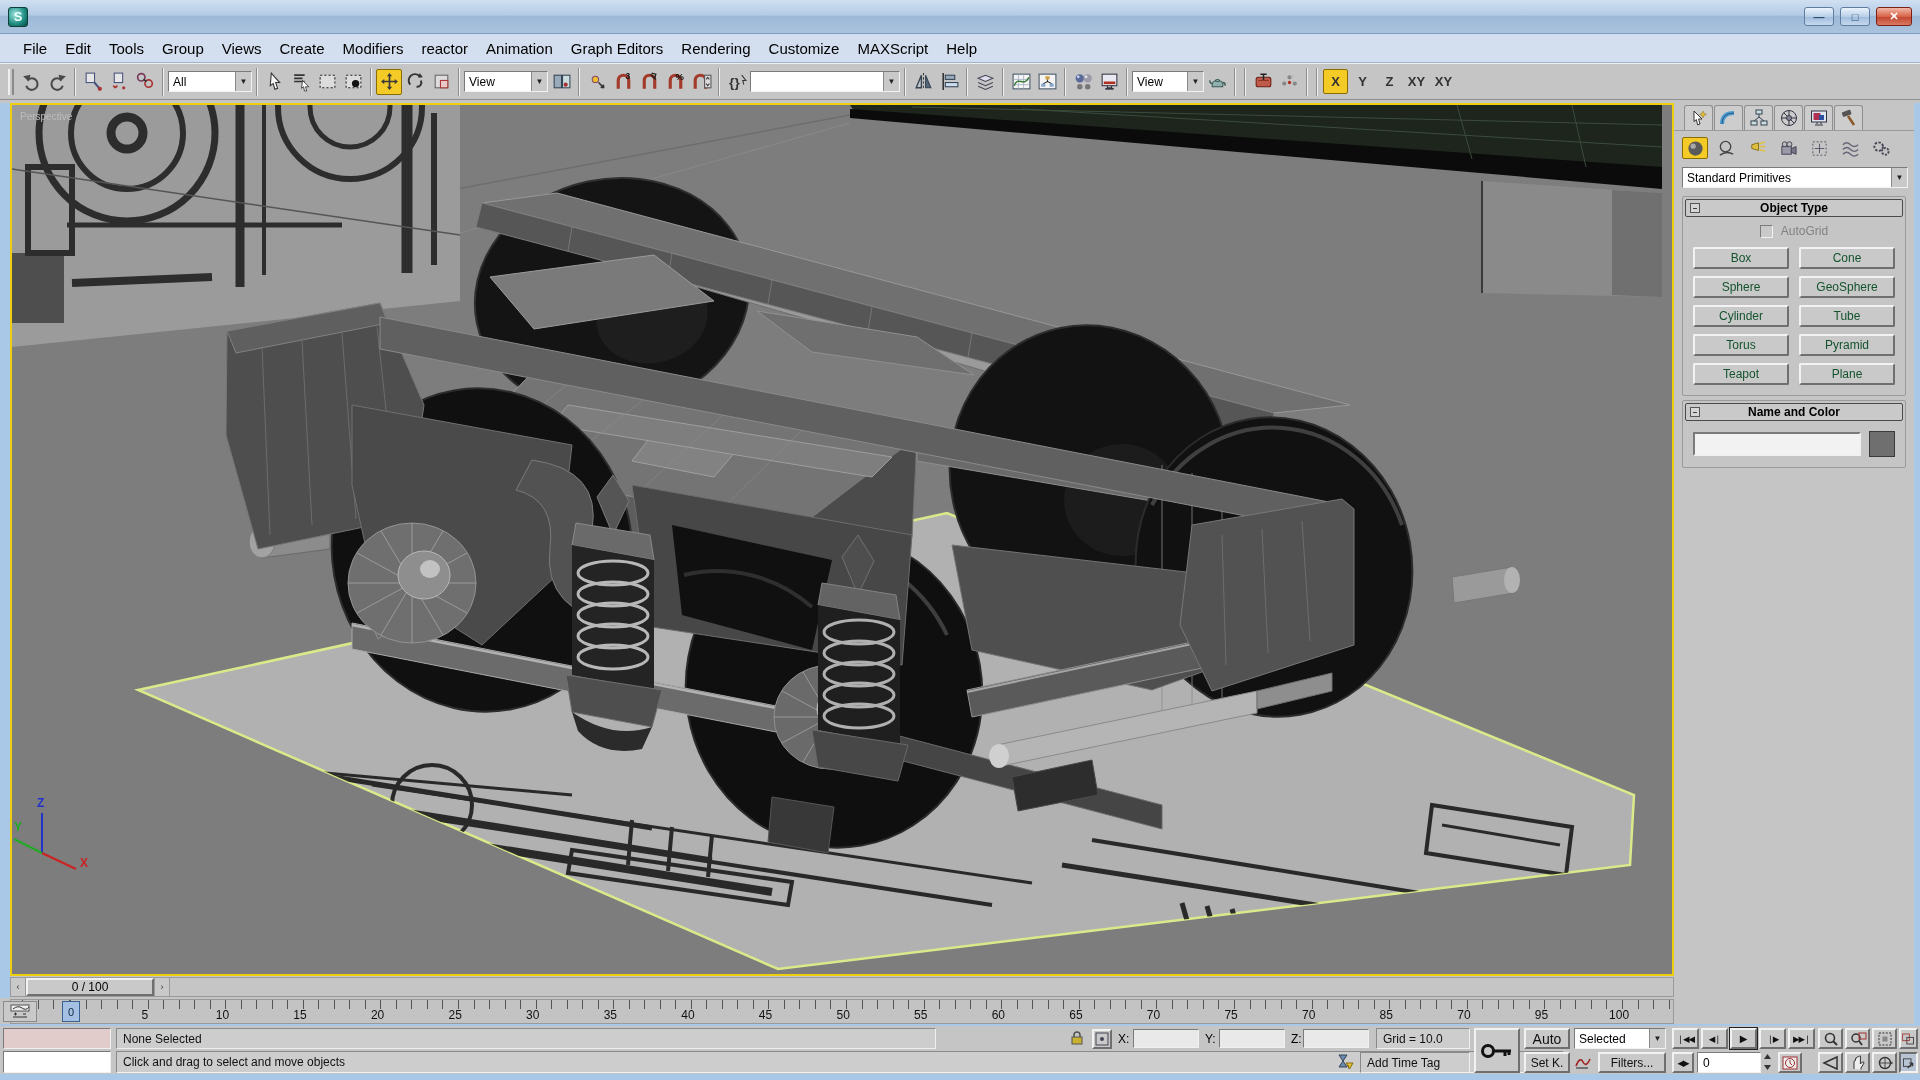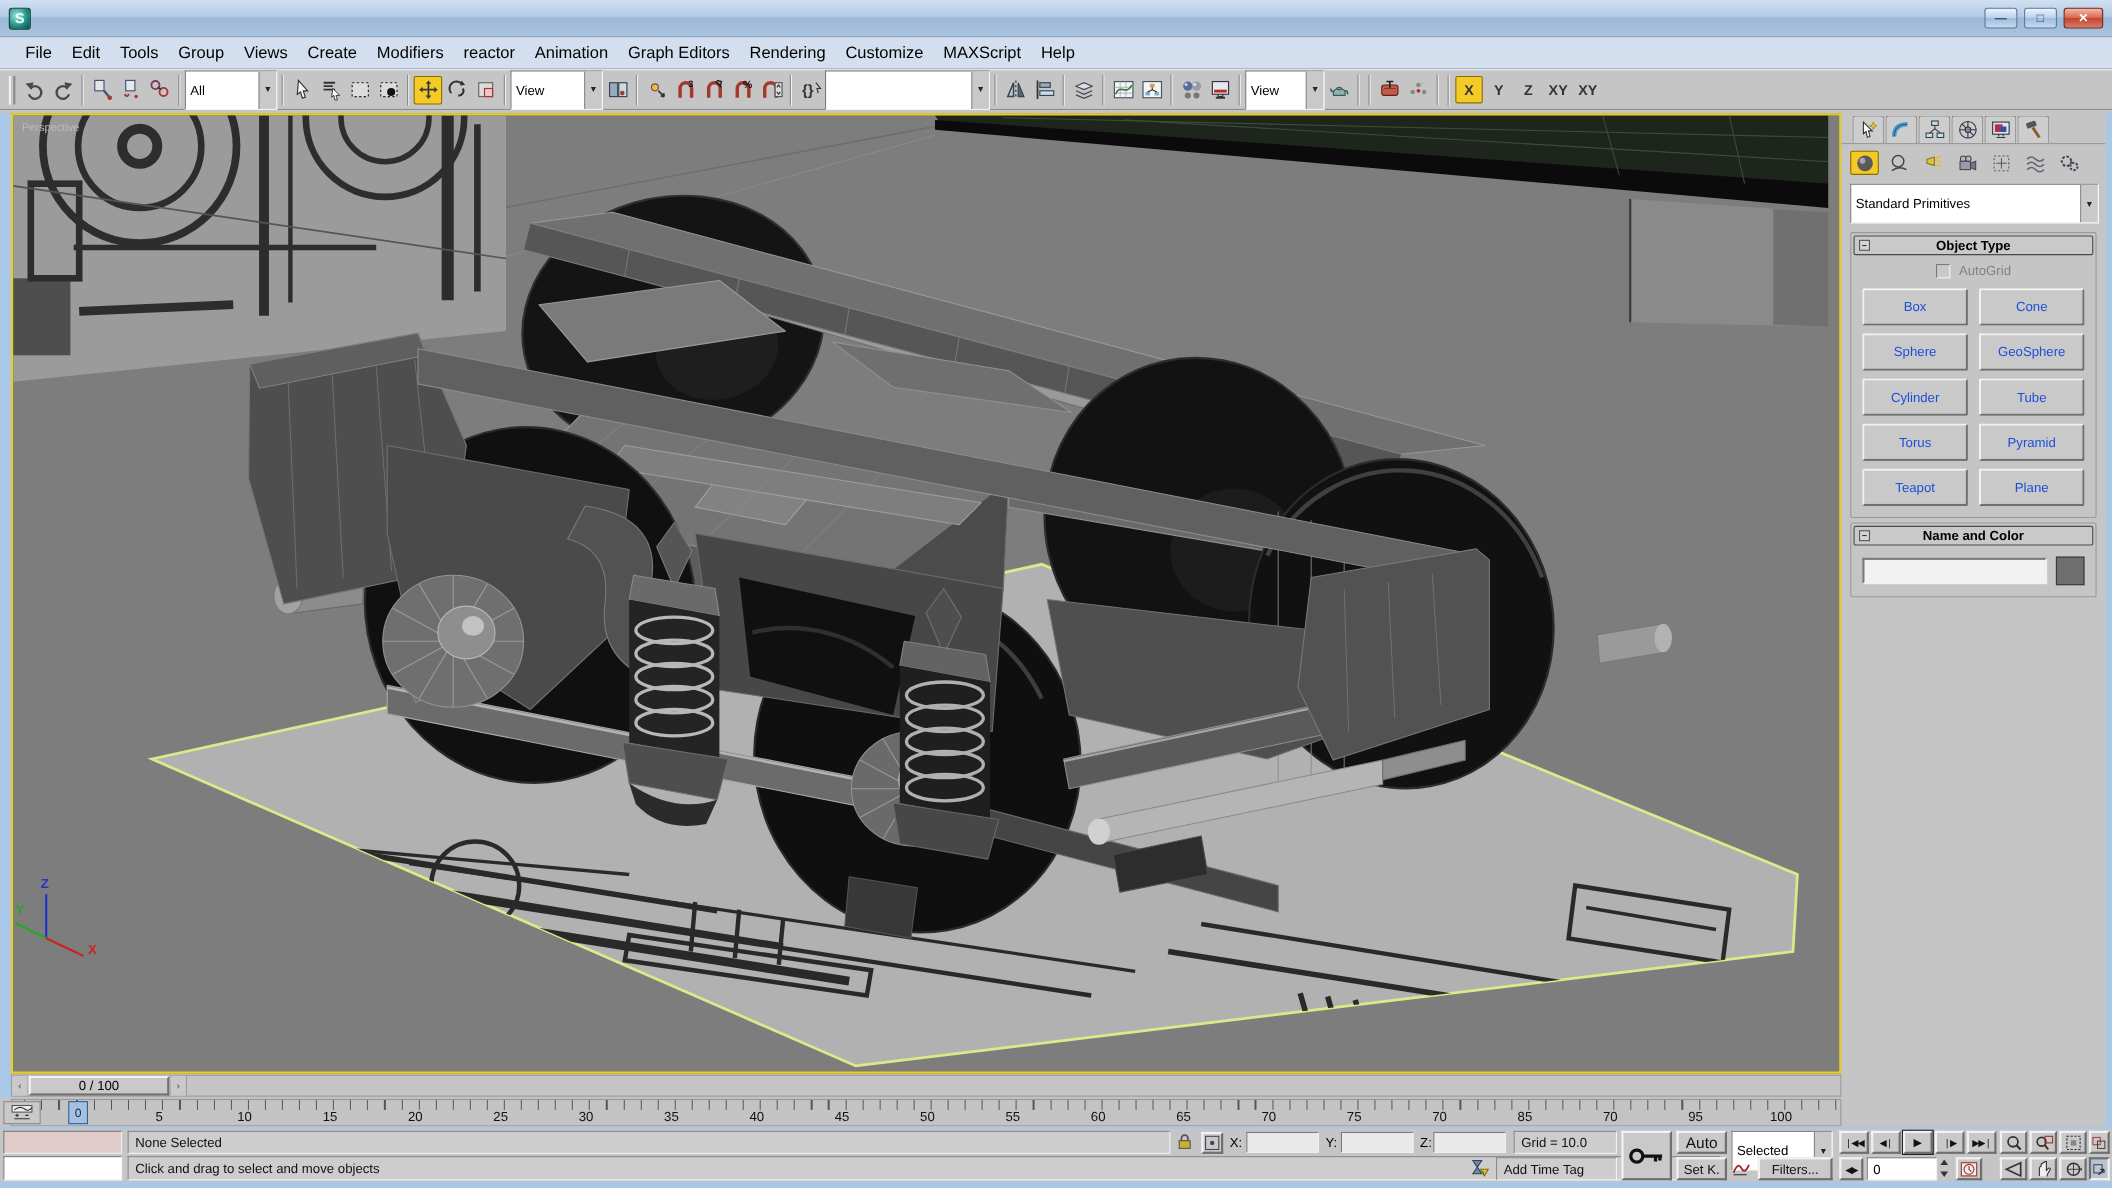--- a/index.html
+++ b/index.html
@@ -30,21 +30,21 @@
   .menubar span { font-size:15px; color:#000; padding:3px 9px; cursor:default; }
 
   
   .toolbar { position:absolute; left:0; top:63px; width:1920px; height:37px; background:#c5c5c5;
     border-top:1px solid #eee; border-bottom:1px solid #8f8f8f; display:flex; align-items:center; padding-left:4px; }
   .tb-handle { width:6px; height:26px; margin:0 4px; border-left:2px solid #efefef; border-right:2px solid #8a8a8a; }
   .ti { width:26px; height:26px; display:flex; align-items:center; justify-content:center; flex:0 0 auto; }
   .ti svg { width:21px; height:21px; }
   .ti.hl { background:#f3ca26; border:1px solid #8a6d00; border-radius:2px; }
   .tb-sep { width:2px; height:28px; margin:0 4px; border-left:1px solid #8d8d8d; border-right:1px solid #f0f0f0; flex:0 0 auto; }
-  .dd { height:36px; background:#fff; border:1px solid; border-color:#7a7a7a #f2f2f2 #f2f2f2 #7a7a7a;
+  .dd { height:21px; background:#fff; border:1px solid; border-color:#7a7a7a #f2f2f2 #f2f2f2 #7a7a7a;
     display:flex; align-items:center; font-size:12px; color:#000; padding-left:4px; position:relative; flex:0 0 auto; }
   .dd .arrow { margin-left:auto; width:16px; height:100%; background:#c9c9c9;
     border-left:1px solid #8a8a8a; display:flex; align-items:center; justify-content:center; font-size:8px; color:#222; }
   .axis-btn { width:25px; height:25px; margin:0 1px; display:flex; align-items:center; justify-content:center;
     font-size:13px; font-weight:bold; color:#333; flex:0 0 auto; }
   .axis-btn.hl { background:#f3ca26; border:1px solid #8a6d00; border-radius:2px; }
 
   
   .viewport { position:absolute; left:10px; top:103px; width:1664px; height:873px;
     border:2px solid #eecf10; background:#7d7d7d; }
@@ -67,22 +67,22 @@
   .panel-dd { margin:4px 23px 8px 8px; }
   .rollout { margin:4px 8px 0 8px; border:1px solid #9a9a9a; border-radius:2px; padding-bottom:8px; background:#c5c5c5; }
   .roll-head { margin:2px; height:18px; border:1px solid #4a4a4a; border-radius:2px; background:#c9c9c9;
     display:flex; align-items:center; font-weight:bold; font-size:12px; }
   .roll-min { width:10px; height:10px; margin:0 4px; border:1px solid #555; font-size:8px; line-height:7px; text-align:center; background:#d5d5d5; }
   .roll-title { flex:1; text-align:center; margin-right:18px; }
   .autogrid-row { display:flex; align-items:center; justify-content:center; gap:8px; margin:7px 0; }
   .checkbox { width:13px; height:13px; background:#c9c9c9; border:1px solid; border-color:#7a7a7a #f0f0f0 #f0f0f0 #7a7a7a; }
   .ag-label { color:#828282; font-size:12px; }
   .obj-grid { display:grid; grid-template-columns:1fr 1fr; gap:7px 10px; padding:2px 10px; }
-  .obj-grid span { height:34px; background:#c9c9c9; border:2px solid; border-color:#f2f2f2 #6f6f6f #6f6f6f #f2f2f2;
-    border-radius:2px; display:flex; align-items:center; justify-content:center; font-size:12px; color:#1d4ed8; cursor:default; }
+  .obj-grid span { height:22px; background:#c9c9c9; border:2px solid; border-color:#f2f2f2 #6f6f6f #6f6f6f #f2f2f2;
+    border-radius:2px; display:flex; align-items:center; justify-content:center; font-size:12px; color:#14532d; cursor:default; }
   .name-row { display:flex; align-items:center; gap:8px; padding:8px 10px 2px 10px; }
   .name-input { flex:1; height:24px; background:#f2f2f2; border:2px solid; border-color:#7a7a7a #f0f0f0 #f0f0f0 #7a7a7a; }
   .color-swatch { width:26px; height:26px; background:#6f6f6f; border:1px solid #3a3a3a; }
 
   
   .timeslider { position:absolute; left:10px; top:977px; width:1664px; height:20px; background:#c5c5c5;
     border:1px solid #9a9a9a; display:flex; align-items:center; }
   .ts-arrow { width:15px; height:18px; font-size:9px; color:#333; display:flex; align-items:center; justify-content:center;
     background:#c9c9c9; border-right:1px solid #9a9a9a; }
   .ts-btn { width:128px; height:18px; background:#c9c9c9; border:2px solid; border-color:#f2f2f2 #6f6f6f #6f6f6f #f2f2f2;
@@ -819,21 +819,21 @@
         <rect x="1" y="1" width="18" height="6" fill="#eee" stroke="#555"></rect>
         <path d="M3 5 Q8 1 12 4 T19 3" fill="none" stroke="#333"></path>
         <path d="M4 10 l3 0 M5.5 8.5 v3 M13 10 h3 M3 13 h14" stroke="#333"></path>
       </svg>
   </div>
 
   <div class="statusbar">
     <div class="sb field" style="left:3px; top:2px; width:108px; height:21px; background:#e2cbcb"></div>
     <div class="sb field" style="left:3px; top:25px; width:108px; height:22px; background:#ffffff"></div>
 
-    <div class="sb sunken" style="left:116px; top:2px; width:948px; height:21px">None Selected</div>
+    <div class="sb sunken" style="left:116px; top:2px; width:820px; height:21px">None Selected</div>
     <div class="sb sunken" style="left:116px; top:25px; width:1448px; height:22px">Click and drag to select and move objects</div>
 
     <div class="sb" style="left:1068px; top:3px; width:20px; height:20px">
       <svg width="18" height="18" viewBox="0 0 18 18">
           <rect x="4" y="8" width="10" height="7" fill="#c8b030" stroke="#555"></rect>
           <path d="M6 8 v-2 a3 3 0 0 1 6 0 v2" fill="none" stroke="#555" stroke-width="1.6"></path>
         </svg>
     </div>
     <div class="sb btn3d" style="left:1092px; top:3px; width:20px; height:20px">
       <svg width="14" height="14" viewBox="0 0 14 14">

